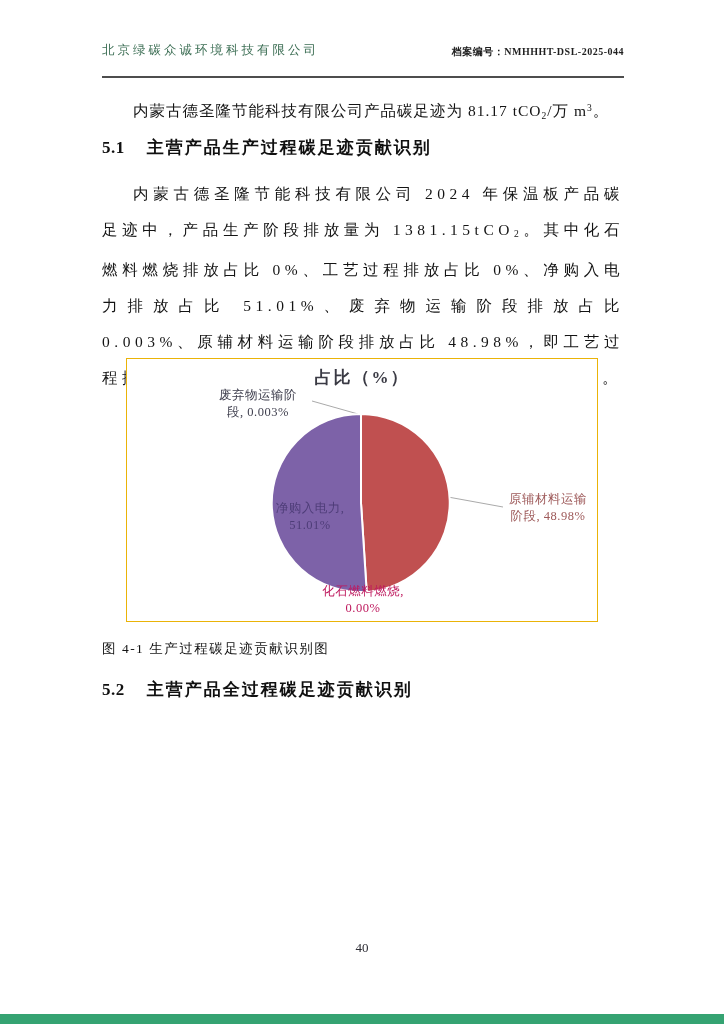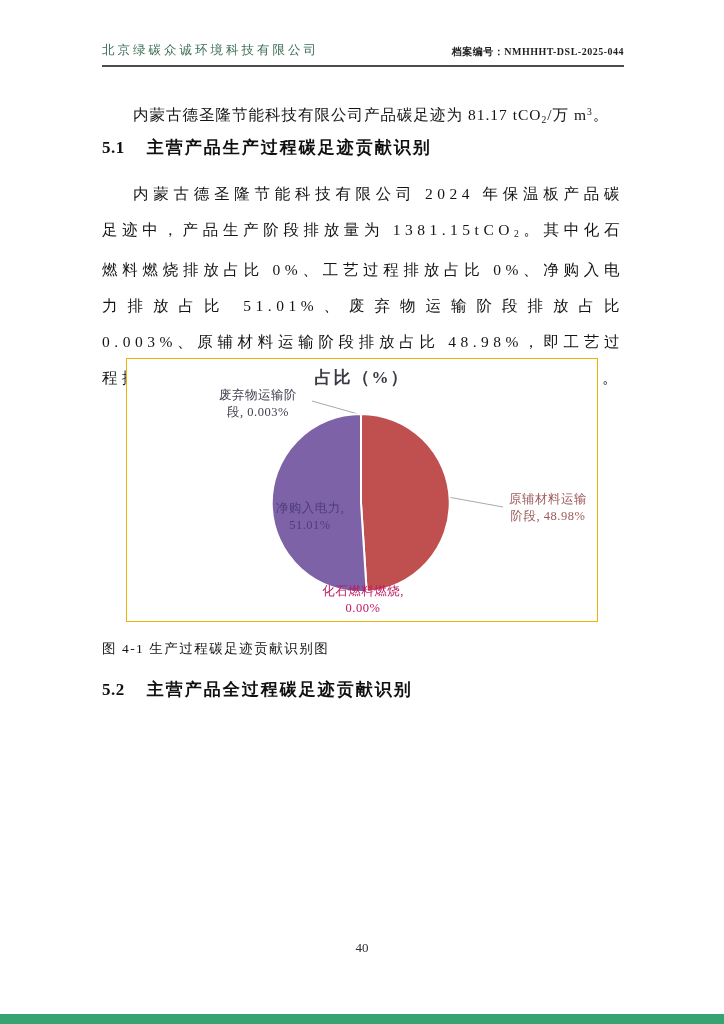--- a/index.html
+++ b/index.html
@@ -7,34 +7,34 @@
   .page {
     position:relative; width:724px; height:1024px; margin:0 auto;
     background:#ffffff; overflow:hidden;
     font-family:"Liberation Serif","DejaVu Serif",serif;
     color:#1b1b1b;
   }
   
   .header {
     position:absolute; top:42px; left:102px; width:522px;
     display:flex; justify-content:space-between; align-items:flex-end;
-    border-bottom:2px solid #4d4d4d; padding-bottom:6px;
+    border-bottom:2px solid #4d4d4d; padding-bottom:17px;
   }
   .header .company { font-size:12.5px; letter-spacing:3px; color:#3c6e54; }
   .header .docno { font-size:10px; font-weight:bold; color:#1f1f1f; letter-spacing:0.5px; }
   
   .para {
     position:absolute; left:102px; width:522px;
     font-size:15.5px; line-height:36px; text-align:justify;
     letter-spacing:4.5px; color:#141414;
   }
   .para.first-indent { text-indent:2em; }
   .para-intro {
     position:absolute; left:102px; width:522px; text-indent:2em;
-    font-size:15.5px; line-height:32px; letter-spacing:1px; color:#141414;
+    font-size:15.5px; line-height:24px; letter-spacing:1px; color:#141414;
   }
   sub.small { font-size:0.62em; vertical-align:-0.25em; }
   sup.small { font-size:0.62em; vertical-align:0.55em; }
   .heading {
     position:absolute; left:102px; width:522px;
     font-size:17px; font-weight:bold; letter-spacing:2px; color:#101010;
   }
   .heading .hnum { letter-spacing:0.5px; margin-right:22px; }
   
   .chart-box {

